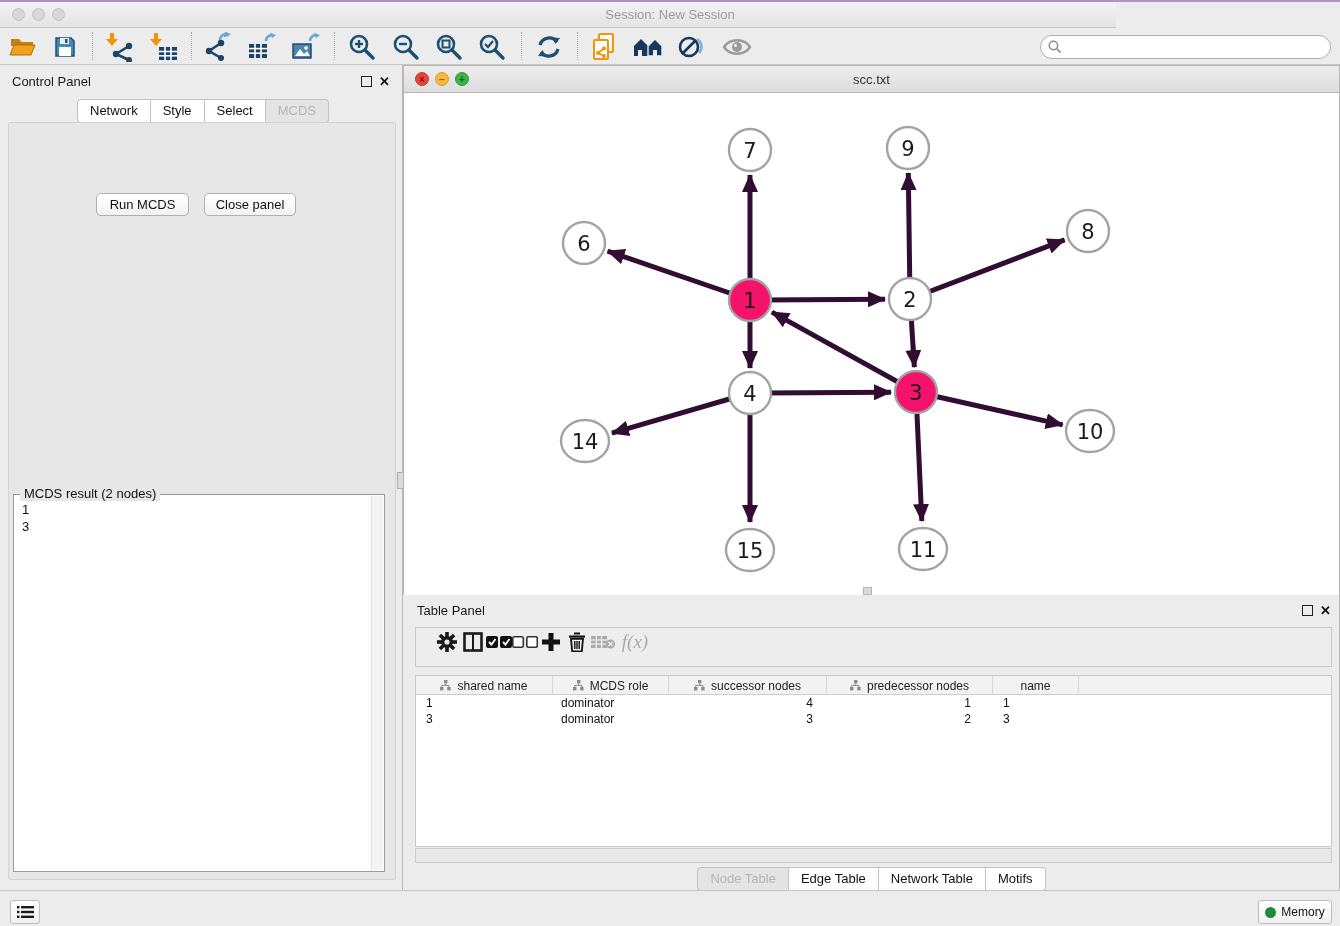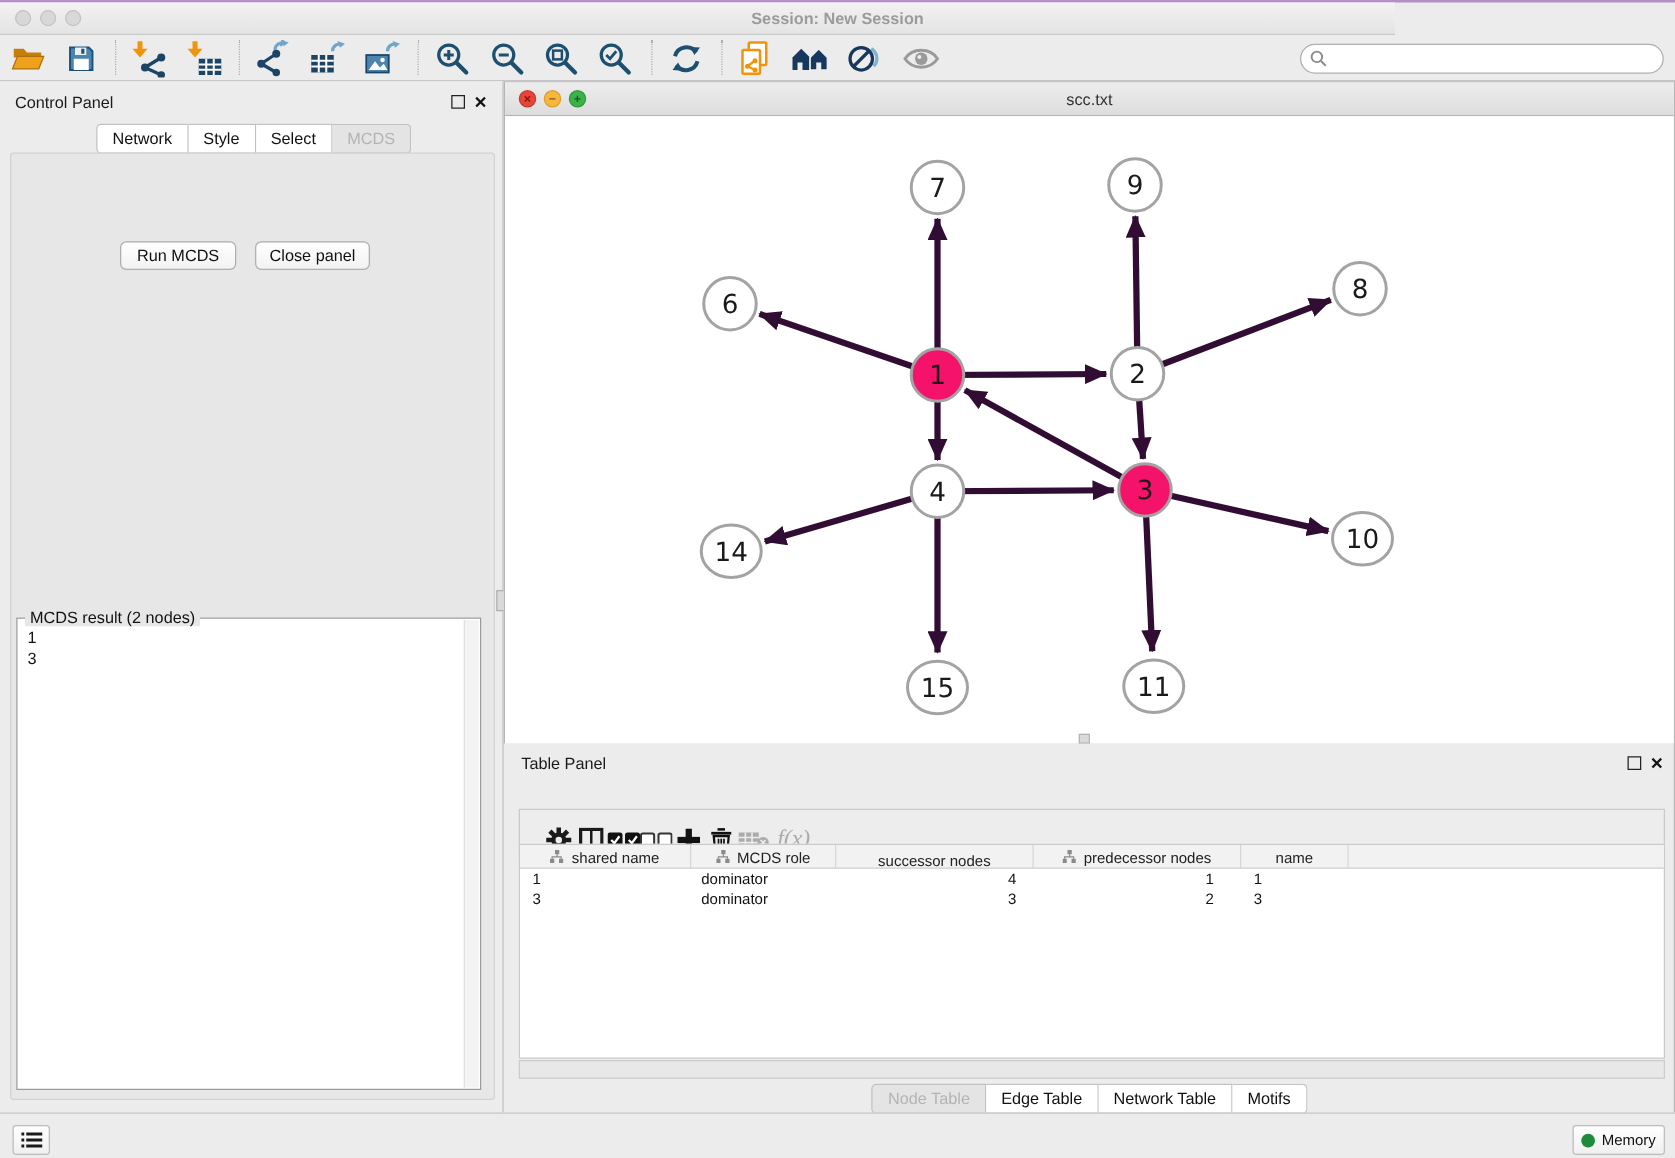--- a/index.html
+++ b/index.html
@@ -1,21 +1,21 @@
 <!DOCTYPE html>
 <html><head>
 <meta charset="utf-8">
 <style>
   * { margin:0; padding:0; box-sizing:border-box; }
   html,body { width:1340px; height:926px; font-family:"Liberation Sans", sans-serif; background:#ECECEC; overflow:hidden; }
   .abs { position:absolute; }
   #app { position:relative; width:1340px; height:926px; background:#ECECEC; border-top:2px solid #B48EC7; }
 
   
-  #titlebar { left:0; top:0; width:1116px; height:26px; background:linear-gradient(#F2F2F2,#E4E4E4); border-bottom:1px solid #C9C9C9;font-weight:bold; }
+  #titlebar { left:0; top:0; width:1116px; height:26px; background:linear-gradient(#F2F2F2,#E4E4E4); border-bottom:1px solid #C9C9C9; }
   .tl-dot { width:13px; height:13px; border-radius:50%; background:#D8D8D8; border:1px solid #C2C2C2; display:inline-block; }
   #app-title { left:0; top:5px; width:1340px; text-align:center; font-size:13px; color:#9B9B9B; }
 
   
   #toolbar { left:0; top:26px; width:1340px; height:37px; background:#ECECEC; border-bottom:1px solid #C6C6C6; }
   .tb-icon { position:absolute; top:3px; width:34px; height:32px; display:flex; align-items:center; justify-content:center; cursor:default; }
   .tb-sep { position:absolute; top:4px; width:0; height:28px; border-left:1px dotted #AFAFAF; }
   #search-box { left:1040px; top:7px; width:291px; height:24px; background:#fff; border:1px solid #AFAFAF; border-radius:12px; display:flex; align-items:center; padding-left:7px; }
   #search-box input { border:none; outline:none; font-size:13px; width:250px; background:transparent; }
 
@@ -48,27 +48,27 @@
   #net-window { left:403px; top:63px; width:937px; height:530px; background:#fff; border:1px solid #B5B5B5; }
   #net-titlebar { left:0; top:0; width:935px; height:27px; background:linear-gradient(#EDEDED,#DDDDDD); border-bottom:1px solid #B5B5B5; }
   .mac-btn { position:absolute; top:6px; width:14px; height:14px; border-radius:50%; font-size:10px; font-weight:bold; text-align:center; line-height:13px; }
   #net-title { left:0; top:6px; width:935px; text-align:center; font-size:13px; color:#333; }
   #net-canvas { left:0; top:27px; width:935px; height:502px; background:#fff; }
   #h-grip { left:863px; top:585px; width:9px; height:8px; background:#DADADA; border:1px solid #B5B5B5; }
 
   
   #table-panel { left:403px; top:593px; width:937px; height:295px; background:#ECECEC; border-right:1px solid #B9B9B9; }
   #tp-header { left:14px; top:8px; font-size:13px; color:#1A1A1A; }
-  #tp-toolbar { left:12px; top:32px; width:917px; height:40px; background:#EDEDED; border:1px solid #C9C9C9; display:flex; align-items:flex-end; padding-left:18px;margin-top:20px; }
+  #tp-toolbar { left:12px; top:32px; width:917px; height:40px; background:#EDEDED; border:1px solid #C9C9C9; display:flex; align-items:flex-start; padding-left:18px; }
   .tpi { display:flex; align-items:center; justify-content:center; width:26px; height:28px; }
   #fx-label { font-family:"Liberation Serif", serif; font-style:italic; font-size:19px; color:#ABABAB; }
   #tp-table { left:12px; top:80px; width:917px; height:172px; background:#fff; border:1px solid #C9C9C9; }
   #tp-hdr-row { display:flex; height:19px; background:#F2F2F2; border-bottom:1px solid #CFCFCF; }
   .hcell { display:flex; align-items:center; justify-content:center; gap:6px; font-size:12px; color:#222; border-right:1px solid #D6D6D6; height:19px; }
-  .hc0{width:137px;} .hc1{width:116px;} .hc2{width:158px;flex-direction:column;} .hc3{width:166px;} .hc4{width:86px;} .hcf{flex:1; border-right:none;}
+  .hc0{width:137px;} .hc1{width:116px;} .hc2{width:158px;} .hc3{width:166px;} .hc4{width:86px;} .hcf{flex:1; border-right:none;}
   .trow { display:flex; height:16px; font-size:12px; color:#111; }
   .tcell { height:16px; line-height:16px; white-space:nowrap; overflow:hidden; }
   .c0{width:137px; padding-left:10px;} .c1{width:116px; padding-left:8px;} .c2{width:158px; text-align:right; padding-right:14px;} .c3{width:166px; text-align:right; padding-right:22px;} .c4{width:86px; padding-left:10px;}
   #tp-scrollbar { left:12px; top:253px; width:917px; height:15px; background:#E8E8E8; border:1px solid #CCCCCC; }
   #tp-tabs { left:0; top:272px; width:937px; display:flex; justify-content:center; }
 
   
   #statusbar { left:0; top:888px; width:1340px; height:38px; background:#ECECEC; border-top:1px solid #C5C5C5; }
   #list-btn { left:10px; top:9px; width:30px; height:24px; background:linear-gradient(#FFF,#F0F0F0); border:1px solid #BDBDBD; border-radius:3px; display:flex; align-items:center; justify-content:center; }
   #memory-btn { left:1258px; top:9px; width:74px; height:24px; background:linear-gradient(#FFF,#F0F0F0); border:1px solid #BDBDBD; border-radius:3px; display:flex; align-items:center; justify-content:center; gap:5px; font-size:12px; color:#111; }

